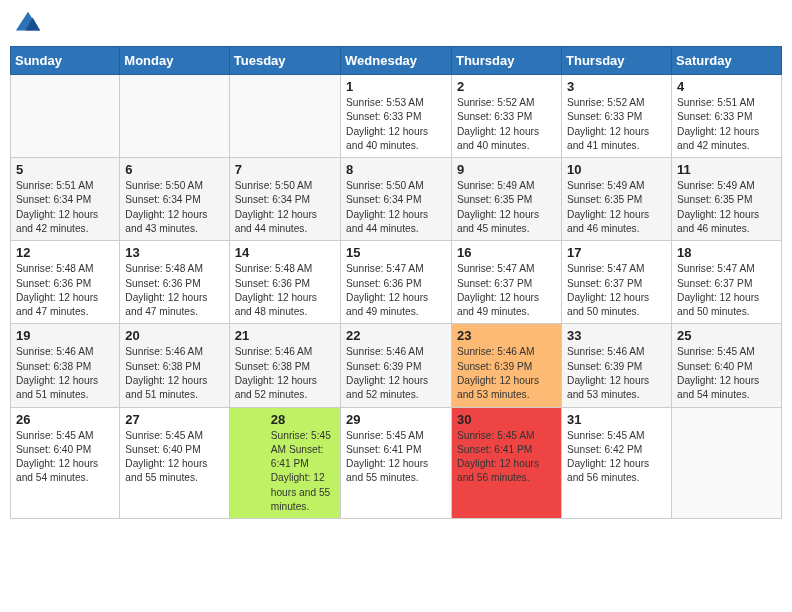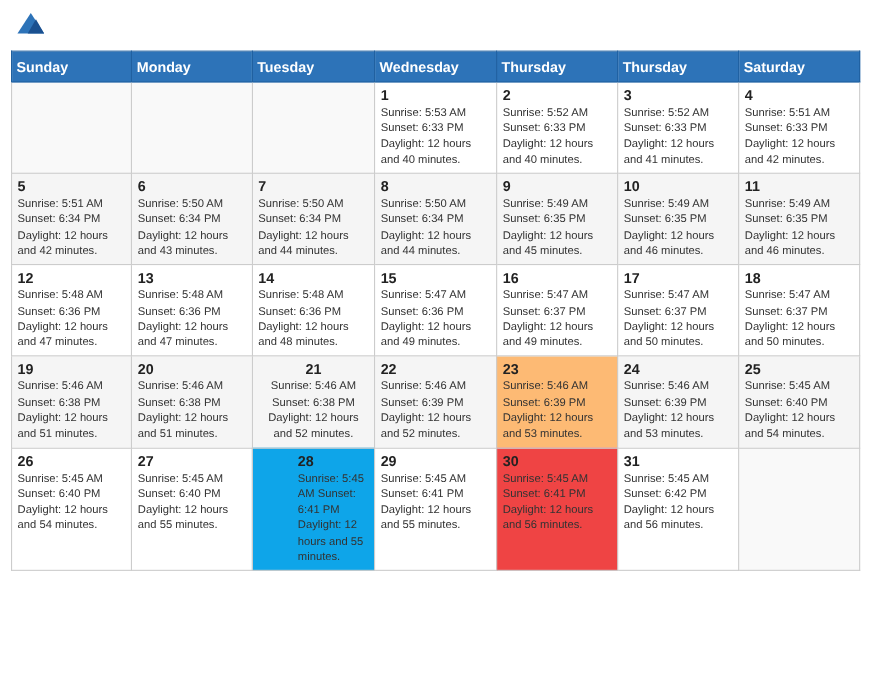--- a/index.html
+++ b/index.html
@@ -256,40 +256,40 @@
           <div class="day-info">Sunrise: 5:46 AM
 Sunset: 6:38 PM
 Daylight: 12 hours and 51 minutes.</div>
         </td>
         <td style="background: rgb(245, 245, 245); margin-top: 18px;">
           <span class="day-number">20</span>
           <div class="day-info">Sunrise: 5:46 AM
 Sunset: 6:38 PM
 Daylight: 12 hours and 51 minutes.</div>
         </td>
-        <td style="background: rgb(245, 245, 245); text-align: center;">
+        <td style="background: rgb(245, 245, 245);">
           <span class="day-number">21</span>
           <div class="day-info">Sunrise: 5:46 AM
 Sunset: 6:38 PM
 Daylight: 12 hours and 52 minutes.</div>
         </td>
         <td style="background: rgb(245, 245, 245);">
           <span class="day-number">22</span>
           <div class="day-info">Sunrise: 5:46 AM
 Sunset: 6:39 PM
 Daylight: 12 hours and 52 minutes.</div>
         </td>
         <td style="background: #fdba74;">
           <span class="day-number">23</span>
           <div class="day-info">Sunrise: 5:46 AM
 Sunset: 6:39 PM
 Daylight: 12 hours and 53 minutes.</div>
         </td>
         <td style="background: rgb(245, 245, 245);">
-          <span class="day-number">24</span>
+          <span class="day-number">33</span>
           <div class="day-info">Sunrise: 5:46 AM
 Sunset: 6:39 PM
 Daylight: 12 hours and 53 minutes.</div>
         </td>
         <td style="background: rgb(245, 245, 245);">
           <span class="day-number">25</span>
           <div class="day-info">Sunrise: 5:45 AM
 Sunset: 6:40 PM
 Daylight: 12 hours and 54 minutes.</div>
         </td>
@@ -300,21 +300,21 @@
           <div class="day-info">Sunrise: 5:45 AM
 Sunset: 6:40 PM
 Daylight: 12 hours and 54 minutes.</div>
         </td>
         <td style="background: rgb(255, 255, 255);">
           <span class="day-number">27</span>
           <div class="day-info">Sunrise: 5:45 AM
 Sunset: 6:40 PM
 Daylight: 12 hours and 55 minutes.</div>
         </td>
-        <td style="background: #0ea5e9; padding-left: 41px;">
+        <td style="background: #bef264; padding-left: 41px;">
           <span class="day-number">28</span>
           <div class="day-info">Sunrise: 5:45 AM
 Sunset: 6:41 PM
 Daylight: 12 hours and 55 minutes.</div>
         </td>
         <td style="background: rgb(255, 255, 255);">
           <span class="day-number">29</span>
           <div class="day-info">Sunrise: 5:45 AM
 Sunset: 6:41 PM
 Daylight: 12 hours and 55 minutes.</div>

